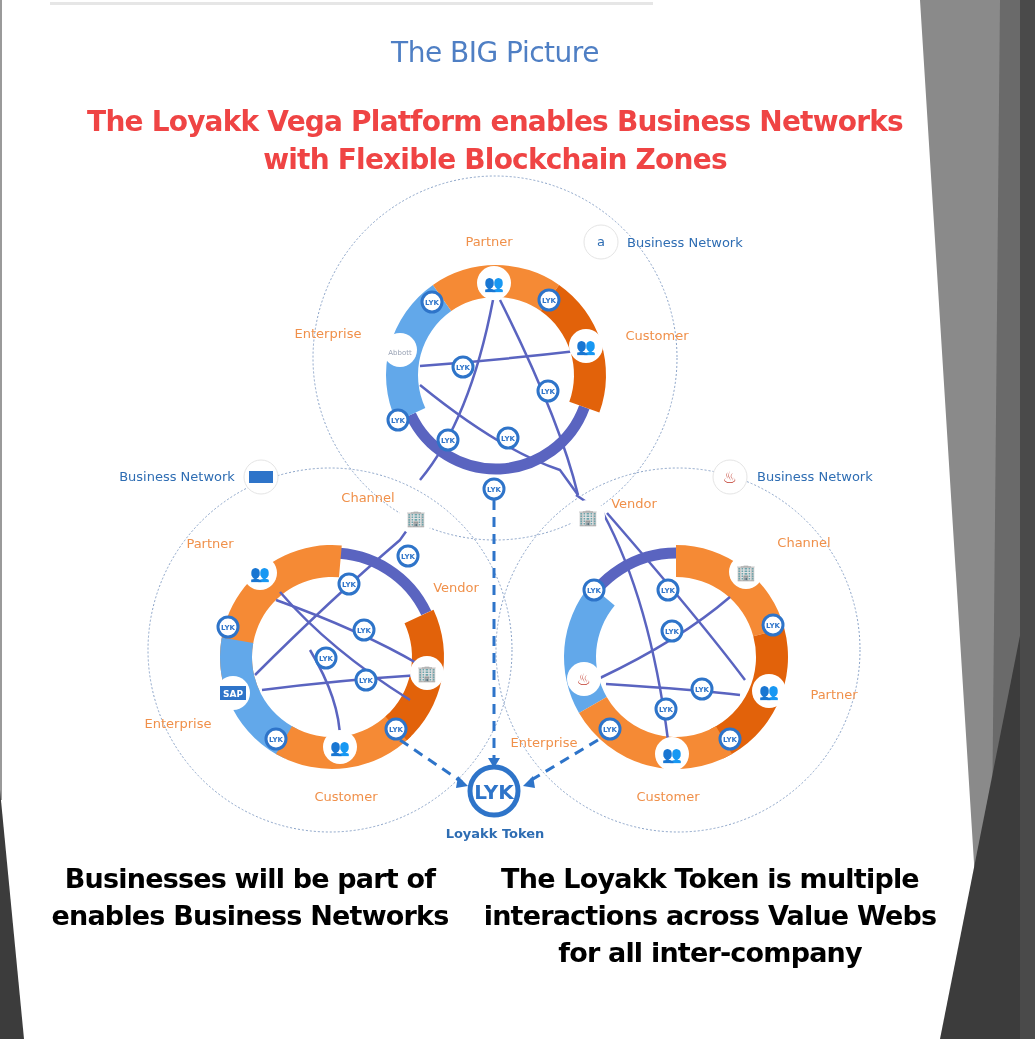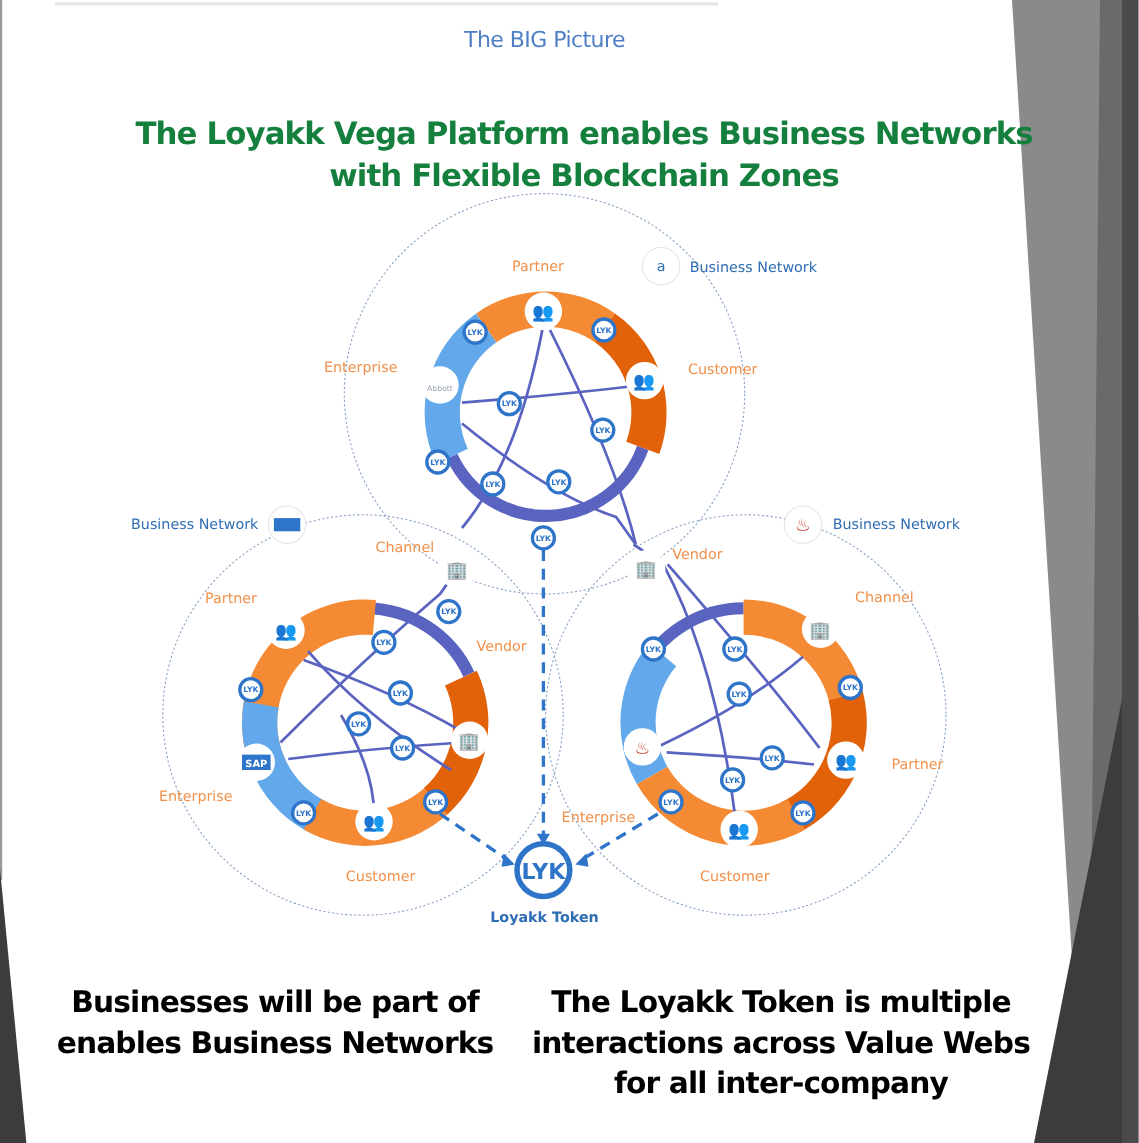--- a/index.html
+++ b/index.html
@@ -1,21 +1,21 @@
 <!DOCTYPE html>
 <html><head>
 <meta charset="utf-8">
 <style>
   html,body{margin:0;padding:0;}
   body{width:1035px;height:1039px;position:relative;overflow:hidden;background:#fff;font-family:"Liberation Sans",sans-serif;}
   .bg-deco{position:absolute;inset:0;}
   .topline{position:absolute;left:50px;top:2px;width:603px;height:3px;background:#e6e6e6;}
-  .title{position:absolute;left:0;width:990px;top:24px;text-align:center;font-size:20px;color:#4f7fc4;font-family:"DejaVu Sans",sans-serif;letter-spacing:-0.5px;}
-  .subtitle{position:absolute;left:0;width:990px;top:103px;text-align:center;font-size:28px;line-height:38px;color:#15803d;font-weight:bold;font-family:"DejaVu Sans",sans-serif;letter-spacing:-0.8px;padding-left:36px;}
-  .caption{position:absolute;top:893px;font-size:27px;line-height:37px;text-align:center;color:#000;font-weight:bold;font-family:"DejaVu Sans",sans-serif;letter-spacing:-0.8px;}
+  .title{position:absolute;left:0;width:990px;top:36px;text-align:center;font-size:28px;color:#4f7fc4;font-family:"DejaVu Sans",sans-serif;letter-spacing:-0.5px;}
+  .subtitle{position:absolute;left:0;width:990px;top:103px;text-align:center;font-size:28px;line-height:38px;color:#ef4444;font-weight:bold;font-family:"DejaVu Sans",sans-serif;letter-spacing:-0.8px;}
+  .caption{position:absolute;top:860px;font-size:27px;line-height:37px;text-align:center;color:#000;font-weight:bold;font-family:"DejaVu Sans",sans-serif;letter-spacing:-0.8px;}
   .cap-left{left:40px;width:420px;}
   .cap-right{left:480px;width:460px;}
   #diagram{position:absolute;left:0;top:0;}
   .lbl{font-family:"DejaVu Sans",sans-serif;font-size:13px;fill:#f0904a;}
   .bn{font-family:"DejaVu Sans",sans-serif;font-size:13px;fill:#2e6db3;}
   .lyk{font-family:"DejaVu Sans",sans-serif;font-size:7px;font-weight:bold;fill:#2e74c9;}
 </style>
 </head>
 <body>
 

